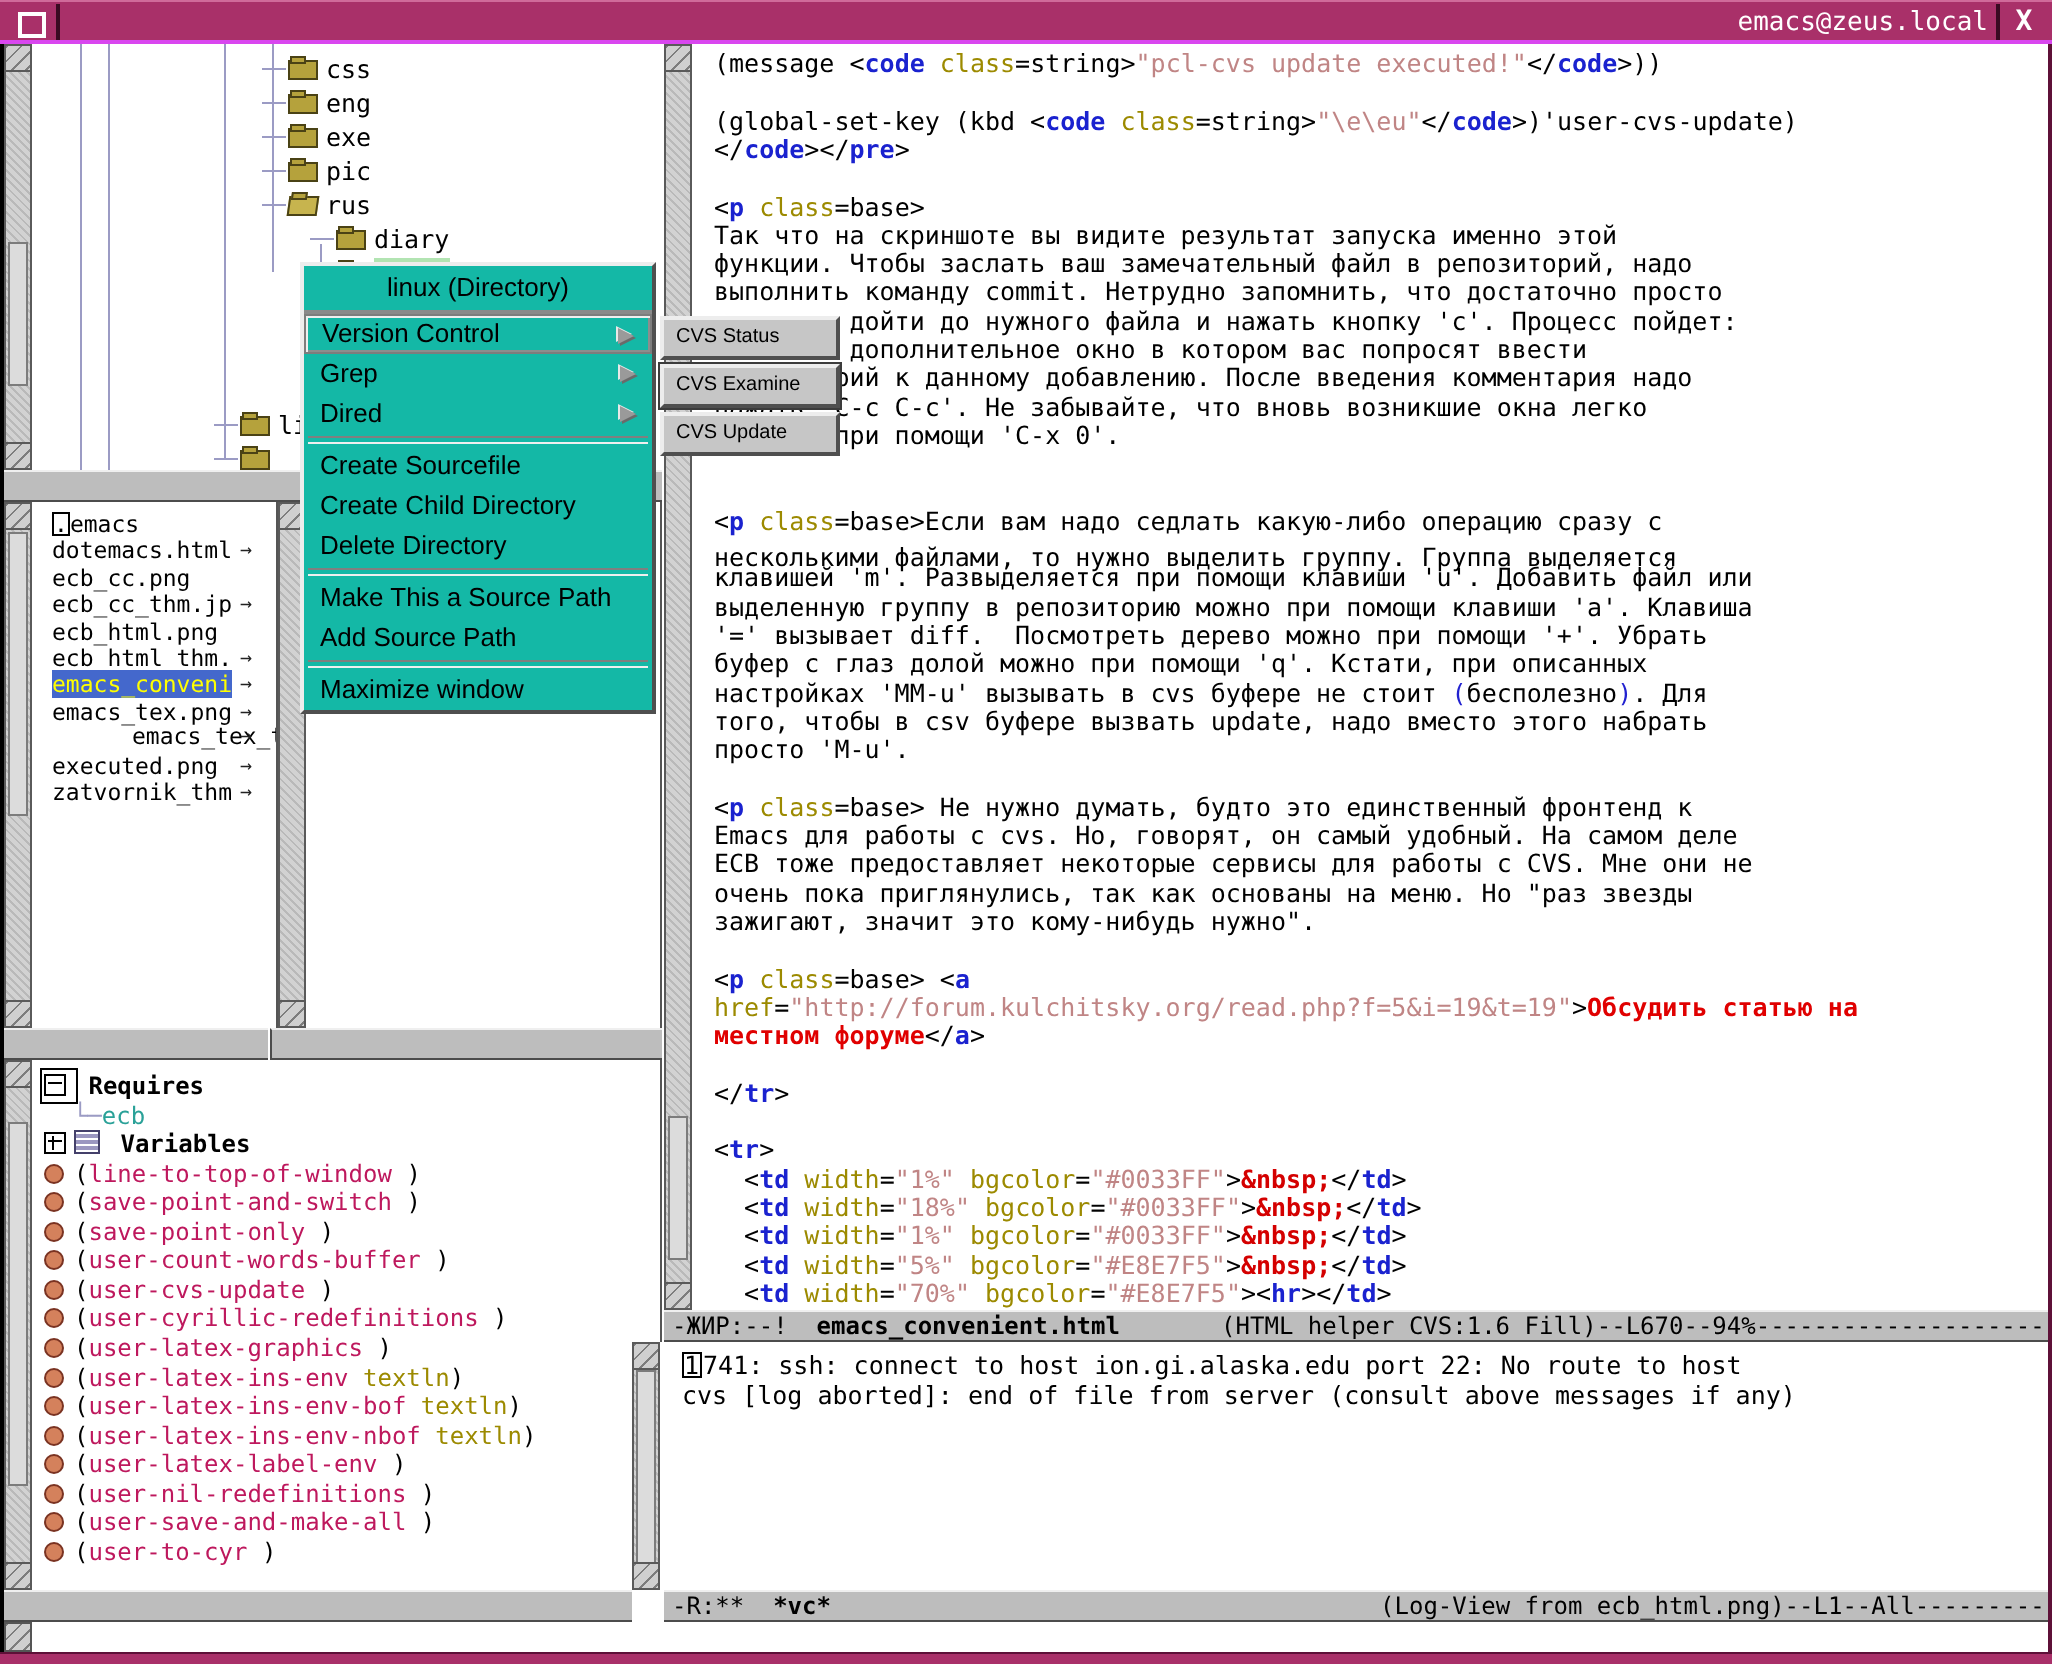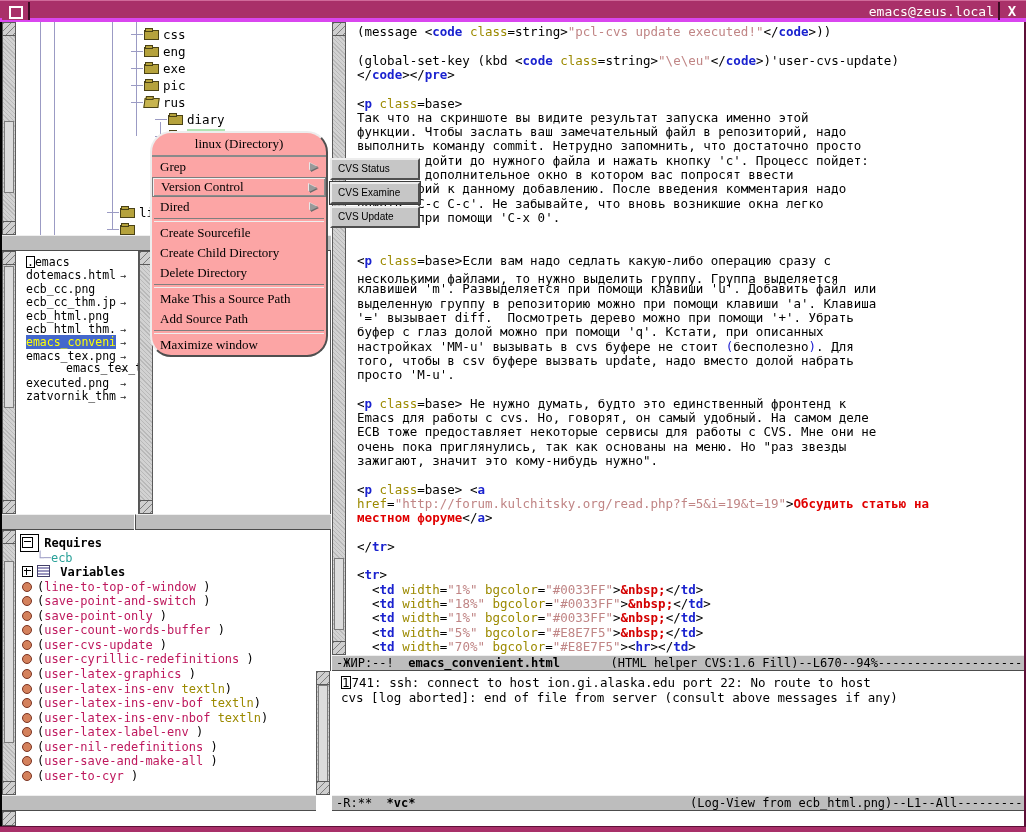--- a/index.html
+++ b/index.html
@@ -1,20 +1,20 @@
 <!DOCTYPE html>
 <html><head>
 <meta charset="utf-8">
 <style>
   html,body{margin:0;padding:0;background:#2a2a2a;}
   #frame{position:relative;width:1026px;height:832px;background:#000;overflow:hidden;
          font-family:"DejaVu Sans Mono", monospace;}
   
   #titlebar{position:absolute;left:0;top:0;width:1026px;height:22px;background:#a93069;
-            border-top:1px solid #d06a9a;border-bottom:4px solid #d946ef;box-sizing:border-box;}
+            border-top:1px solid #d06a9a;border-bottom:2px solid #d946ef;box-sizing:border-box;}
   #menu-btn{position:absolute;left:2px;top:1px;width:26px;height:18px;background:#a93069;
             border-right:2px solid #3a0a22;}
   #menu-btn .sq{position:absolute;left:7px;top:4px;width:10px;height:9px;border:2px solid #fff;}
   #win-title{position:absolute;right:32px;top:3px;color:#fff;font-size:13px;}
   #close-btn{position:absolute;right:2px;top:1px;width:24px;height:18px;border-left:2px solid #3a0a22;
              color:#fff;font-size:14px;font-weight:bold;text-align:center;line-height:18px;}
   
   #content{position:absolute;left:2px;top:22px;width:1022px;height:804px;background:#fff;overflow:hidden;}
   .pane{position:absolute;background:#fff;overflow:hidden;}
   
@@ -73,24 +73,24 @@
   .sg-lk{color:#e00000;font-weight:bold;}
   .sg-bl{color:#2222d0;}
   .sg-b{font-weight:bold;}
   .sg-cb{display:inline-block;border:1px solid #000;margin-right:1px;line-height:11px;}
   
   #minibuf{position:absolute;left:0;top:789px;width:1022px;height:15px;background:#fff;
            font-size:12.5px;line-height:15px;white-space:pre;overflow:hidden;}
   #minibuf .hbox{position:absolute;left:0;top:0;width:14px;height:15px;border:1px solid #555;box-sizing:border-box;
            background:#cfcfcf repeating-linear-gradient(135deg,#7d7d7d 0 1px,rgba(0,0,0,0) 1px 5px);}
   
-  #ctxmenu{position:absolute;left:148px;top:109px;width:178px;background:#fca5a5;
+  #ctxmenu{position:absolute;left:148px;top:109px;width:178px;background:#14b8a6;
            border-top:2px solid #ededed;border-left:2px solid #ededed;
            border-right:2px solid #4f4f4f;border-bottom:2px solid #4f4f4f;
-           box-sizing:border-box;z-index:50;font-family:Liberation Serif, serif;font-size:13px;border-radius:21px;}
+           box-sizing:border-box;z-index:50;font-family:Liberation Sans, sans-serif;font-size:13px;}
   #ctxmenu .mhead{height:22px;line-height:22px;text-align:center;border-bottom:2px solid #8a8a8a;}
   .mitem{position:relative;height:20px;line-height:20px;padding-left:8px;}
   .mitem.hl{border:1px solid #7d7d7d;box-shadow:inset 1px 1px 0 #efefef, inset -1px -1px 0 #8d8d8d;
             height:18px;line-height:18px;}
   .msep{height:2px;margin:1px 2px;border-top:1px solid #7f7f7f;border-bottom:1px solid #efefef;}
   .subarrow{position:absolute;right:8px;top:6px;width:0;height:0;
             border-left:8px solid #9a9a9a;border-top:4px solid transparent;border-bottom:4px solid transparent;
             filter:drop-shadow(-1px -1px 0 #e8e8e8) drop-shadow(1px 1px 0 #6a6a6a);}
   
   #submenu{position:absolute;left:328px;top:136px;width:90px;z-index:60;
@@ -232,21 +232,21 @@
           <div class="eline" style="top: 188.9px;"><span class="sg-p">гасятся при помощи 'C-x 0'.</span></div>
           <div class="eline" style="top: 203.2px;"></div>
           <div class="eline" style="top: 217.5px;"></div>
           <div class="eline" style="top: 231.8px;"><span class="sg-p">&lt;</span><span class="sg-tg">p</span><span class="sg-p"> </span><span class="sg-at">class</span><span class="sg-p">=base&gt;Если вам надо седлать какую-либо операцию сразу с</span></div>
           <div class="eline" style="top: 250px;"><span class="sg-p">несколькими файлами, то нужно выделить группу. Группа выделяется</span></div>
           <div class="eline" style="top: 260.4px;"><span class="sg-p">клавишей 'm'. Развыделяется при помощи клавиши 'u'. Добавить файл или</span></div>
           <div class="eline" style="top: 274.7px;"><span class="sg-p">выделенную группу в репозиторию можно при помощи клавиши 'a'. Клавиша</span></div>
           <div class="eline" style="top: 289px;"><span class="sg-p">'=' вызывает diff.  Посмотреть дерево можно при помощи '+'. Убрать</span></div>
           <div class="eline" style="top: 303.3px;"><span class="sg-p">буфер с глаз долой можно при помощи 'q'. Кстати, при описанных</span></div>
           <div class="eline" style="top: 317.6px;"><span class="sg-p">настройках 'MM-u' вызывать в cvs буфере не стоит </span><span class="sg-bl">(</span><span class="sg-p">бесполезно</span><span class="sg-bl">)</span><span class="sg-p">. Для</span></div>
-          <div class="eline" style="top: 331.9px;"><span class="sg-p">того, чтобы в csv буфере вызвать update, надо вместо долой набрать</span></div>
+          <div class="eline" style="top: 331.9px;"><span class="sg-p">того, чтобы в csv буфере вызвать update, надо вместо этого набрать</span></div>
           <div class="eline" style="top: 346.2px;"><span class="sg-p">просто 'M-u'.</span></div>
           <div class="eline" style="top: 360.5px;"></div>
           <div class="eline" style="top: 374.8px;"><span class="sg-p">&lt;</span><span class="sg-tg">p</span><span class="sg-p"> </span><span class="sg-at">class</span><span class="sg-p">=base&gt; Не нужно думать, будто это единственный фронтенд к</span></div>
           <div class="eline" style="top: 389.1px;"><span class="sg-p">Emacs для работы с cvs. Но, говорят, он самый удобный. На самом деле</span></div>
           <div class="eline" style="top: 403.4px;"><span class="sg-p">ECB тоже предоставляет некоторые сервисы для работы с CVS. Мне они не</span></div>
           <div class="eline" style="top: 417.7px;"><span class="sg-p">очень пока приглянулись, так как основаны на меню. Но "раз звезды</span></div>
           <div class="eline" style="top: 432px;"><span class="sg-p">зажигают, значит это кому-нибудь нужно".</span></div>
           <div class="eline" style="top: 446.3px;"></div>
           <div class="eline" style="top: 460.6px;"><span class="sg-p">&lt;</span><span class="sg-tg">p</span><span class="sg-p"> </span><span class="sg-at">class</span><span class="sg-p">=base&gt; &lt;</span><span class="sg-tg">a</span></div>
           <div class="eline" style="top: 474.9px;"><span class="sg-at">href</span><span class="sg-p">=</span><span class="sg-st">"http://forum.kulchitsky.org/read.php?f=5&amp;i=19&amp;t=19"</span><span class="sg-p">&gt;</span><span class="sg-lk">Обсудить статью на</span></div>
@@ -284,22 +284,22 @@
     <div class="bar" id="vc-model" style="left:330px;top:773px;width:692px;padding-left:4px;"><span class="sg-p">-R:**  </span><span class="sg-b">*vc*</span><span class="sg-p">                                      (Log-View from ecb_html.png)--L1--All----------------------------------------</span></div>
 
     <div id="minibuf">
       <div class="hbox"></div>
       
     </div>
 
     <div id="ctxmenu">
       <div class="mhead">linux  (Directory)</div>
       <div id="ctxitems">
+          <div class="mitem hl"><span>Version Control</span><span class="subarrow"></span></div>
           <div class="mitem"><span>Grep</span><span class="subarrow"></span></div>
-          <div class="mitem hl"><span>Version Control</span><span class="subarrow"></span></div>
           <div class="mitem"><span>Dired</span><span class="subarrow"></span></div>
           <div class="msep"></div>
           <div class="mitem"><span>Create Sourcefile</span></div>
           <div class="mitem"><span>Create Child Directory</span></div>
           <div class="mitem"><span>Delete Directory</span></div>
           <div class="msep"></div>
           <div class="mitem"><span>Make This a Source Path</span></div>
           <div class="mitem"><span>Add Source Path</span></div>
           <div class="msep"></div>
           <div class="mitem"><span>Maximize window</span></div>

